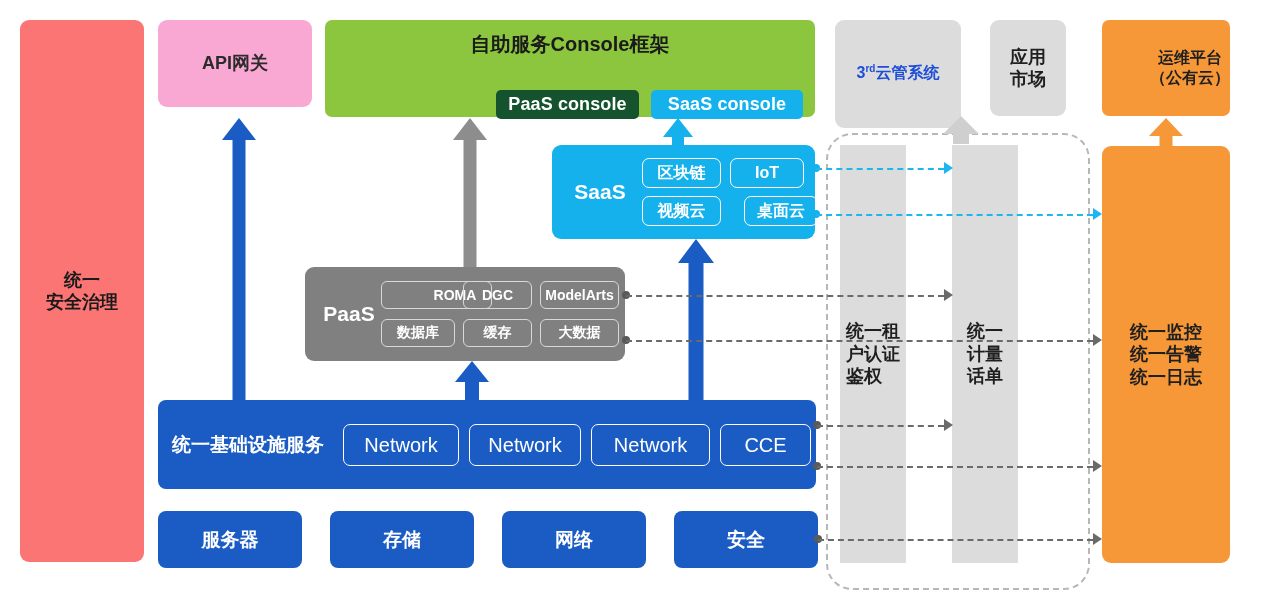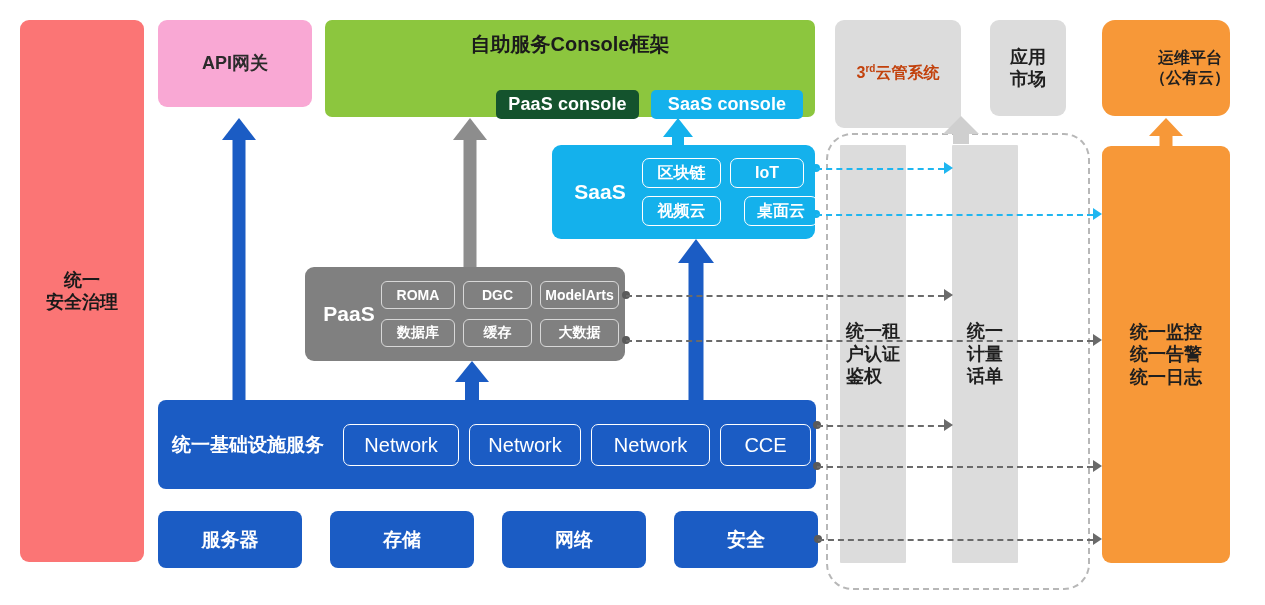--- a/index.html
+++ b/index.html
@@ -47,33 +47,33 @@
     color:#ffffff;font-size:18px;font-weight:600;letter-spacing:.1px;
   }
   #chip-iaas{left:11px;width:143px;background:#1a4fb5;}
   #chip-paas{left:171px;width:143px;background:#14532d;}
   #chip-saas{left:326px;width:152px;background:#14b1ec;}
 
   
   #third-party{
     left:835px;top:20px;width:126px;height:108px;
     background:#dcdcdc;border-radius:9px;
-    color:#c2410c;font-size:16px;font-weight:600;
+    color:#1d4ed8;font-size:16px;font-weight:600;
   }
   #third-party sup{font-size:10px;vertical-align:super;}
   #app-market{
     left:990px;top:20px;width:76px;height:96px;
     background:#dcdcdc;border-radius:9px;
     color:#1f1f1f;font-size:18px;font-weight:700;
   }
 
   
   #ops-platform{
     left:1102px;top:20px;width:128px;height:96px;
-    background:#f79838;border-radius:13px;
+    background:#f79838;border-radius:7px;
     color:#1f1f1f;font-size:16px;font-weight:700;padding-left:48px;
   }
   #ops-core{
     left:1102px;top:146px;width:128px;height:417px;
     background:#f79838;border-radius:9px;
     color:#1f1f1f;font-size:18px;font-weight:700;
   }
 
   
   #saas-block{
@@ -103,21 +103,21 @@
   #paas-word{
     position:absolute;left:8px;top:0;height:94px;width:72px;
     display:flex;align-items:center;justify-content:center;
     color:#ffffff;font-size:21px;font-weight:600;
   }
   .paas-chip{
     position:absolute;height:26px;border:1.4px solid #d8d8d8;border-radius:6px;
     display:flex;align-items:center;justify-content:center;
     color:#ffffff;font-size:14px;font-weight:600;
   }
-  #pc-roma{left:76px;top:14px;width:72px;}
+  #pc-roma{left:76px;top:14px;width:72px;padding-left:37px;}
   #pc-dgc{left:158px;top:14px;width:67px;}
   #pc-modelarts{left:235px;top:14px;width:77px;}
   #pc-db{left:76px;top:52px;width:72px;}
   #pc-cache{left:158px;top:52px;width:67px;}
   #pc-bigdata{left:235px;top:52px;width:77px;}
 
   
   #infra-band{
     left:158px;top:400px;width:658px;height:89px;
     background:#1b5cc4;border-radius:8px;display:block;

